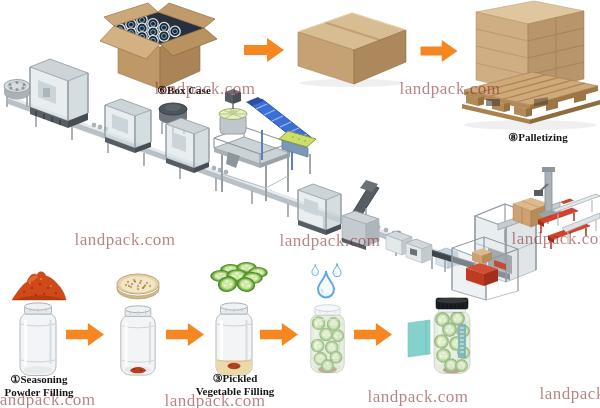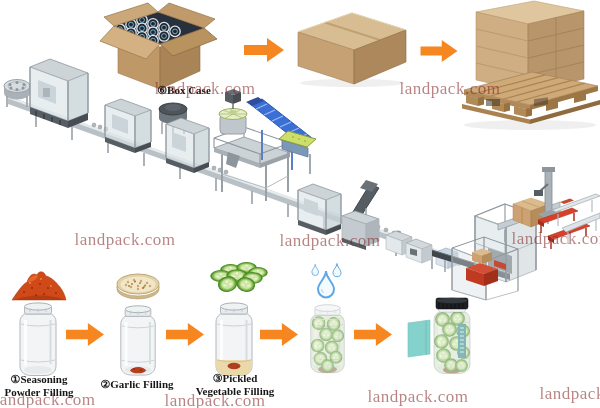--- a/index.html
+++ b/index.html
@@ -408,20 +408,21 @@
       <polygon points="64,106 76,109 76,117 64,114" fill="#b28a57"></polygon>
         <polygon points="76,109 82,107.4 82,115.4 76,117" fill="#97713f"></polygon>
       <polygon points="96,103 108,100 108,108 96,111" fill="#9c7645"></polygon>
       <polygon points="124,95 136,92 136,100 124,103" fill="#9c7645"></polygon>
       <rect x="36" y="99" width="14" height="7" fill="#3c3228" opacity="0.55"></rect>
       <rect x="84" y="97" width="14" height="7" fill="#3c3228" opacity="0.45" transform="skewY(-8) translate(0,14)"></rect>
     </g>
     <polygon points="12,104 80,119.5 80,124 12,108.5" fill="#a9824f"></polygon>
     <polygon points="80,119.5 150,100 150,104.5 80,124" fill="#8f6c3e"></polygon>
   </svg>
+  <div class="lbl" style="left:488px;top:131px;width:100px">⑧Palletizing</div>
 
   <svg class="fig" style="left:10px;top:266px" width="58" height="36" viewBox="0 0 58 36">
     <path d="M2,34 C8,25 12,19 17,16 C19,10 23,6 27,9 C29,4 34,5 36,10 C41,11 46,16 50,21 C53,25 55,29 56,34 Z" fill="#cf4a18" stroke="#a63812" stroke-width="0.5"></path>
     <path d="M4,34 C18,28 42,28 55,34 Z" fill="#b03a10" opacity="0.85"></path>
     <path d="M17,16 C20,11 25,8 28,10 C26,14 22,16 17,16 Z" fill="#e8692c" opacity="0.9"></path>
     <g fill="#8f2c0c">
       <circle cx="14" cy="26" r="0.9"></circle>
         <circle cx="22" cy="22" r="0.9"></circle>
         <circle cx="30" cy="18" r="0.9"></circle>
       <circle cx="38" cy="22" r="0.9"></circle>
@@ -476,23 +477,20 @@
   </svg>
   <svg class="fig" style="left:117px;top:303px" width="42" height="74.5" viewBox="0 0 44 78">
     <use href="#jar" width="44" height="78"></use>
     <g clip-path="url(#jarBody)">
       <path d="M14,71 Q22,63 31,71 Z" fill="#c4502a"></path>
       <ellipse cx="22" cy="70.5" rx="8" ry="3.2" fill="#b5401e"></ellipse>
       <circle cx="18" cy="69" r="1" fill="#8f2c0c"></circle>
         <circle cx="25" cy="70.5" r="1" fill="#8f2c0c"></circle>
     </g>
   </svg>
-  <div class="lbl" style="left:92px;top:378px;width:90px">
-    <div>②Garlic Filling</div>
-  </div>
 
   <svg class="fig" style="left:166px;top:321px" width="38" height="27">
     <use href="#arrow" width="38" height="27"></use>
   </svg>
 
   <svg class="fig" style="left:206px;top:262px" width="62" height="37" viewBox="0 0 62 37">
     <g transform="translate(14,2) scale(1.05,0.55)">
         <use href="#cuke" width="20" height="20"></use>
       </g>
     <g transform="translate(30,0) scale(1.05,0.55)">

